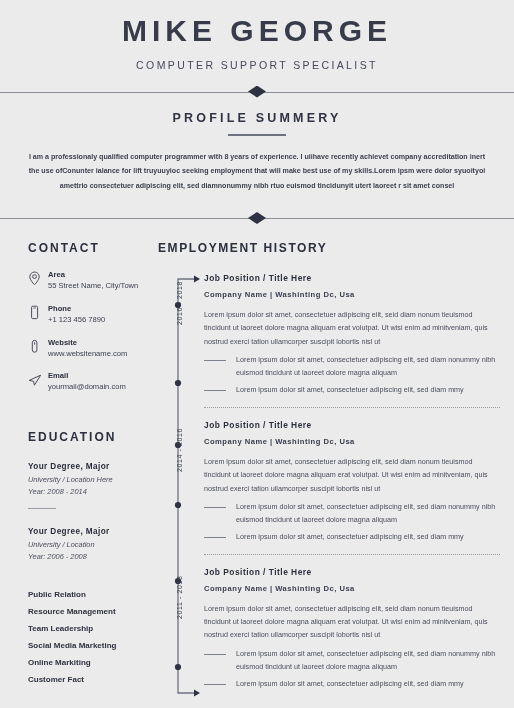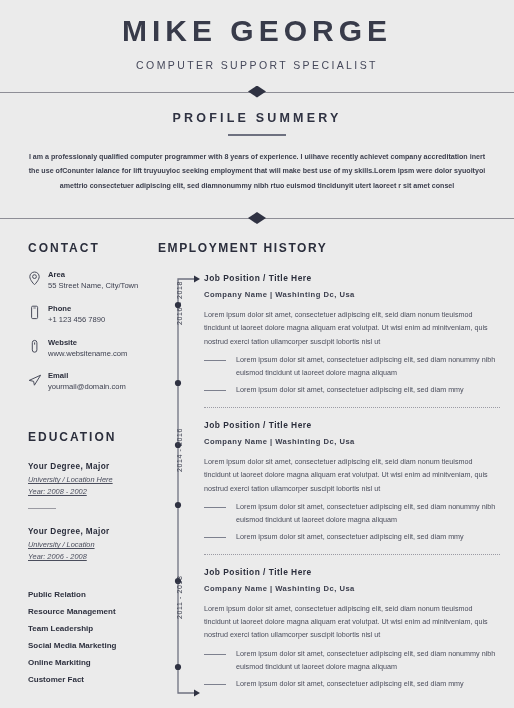--- a/index.html
+++ b/index.html
@@ -150,21 +150,20 @@
     font-weight: bold;
     letter-spacing: 0.4px;
     color: #2b2e3c;
     margin-bottom: 4px;
   }
   .edu-school, .edu-year {
     font-size: 7.4px;
     font-style: italic;
     color: #4a4d5c;
     margin-bottom: 3px;
-    text-decoration: underline;
   }
   .edu-sep {
     width: 28px;
     height: 1px;
     background: #9a9aa2;
     margin: 12px 0 13px 0;
   }
 
   
   .skill-item {
@@ -330,21 +329,21 @@
       </div>
     </div>
 
     <div class="block-gap"></div>
 
     <div class="section-title">EDUCATION</div>
 
     <div class="edu-block">
       <div class="edu-degree">Your Degree, Major</div>
       <div class="edu-school">University / Location Here</div>
-      <div class="edu-year">Year: 2008 - 2002</div>
+      <div class="edu-year">Year: 2008 - 2014</div>
     </div>
 
     <div class="edu-sep"></div>
 
     <div class="edu-block">
       <div class="edu-degree">Your Degree, Major</div>
       <div class="edu-school">University / Location</div>
       <div class="edu-year">Year: 2006 - 2008</div>
     </div>
 

